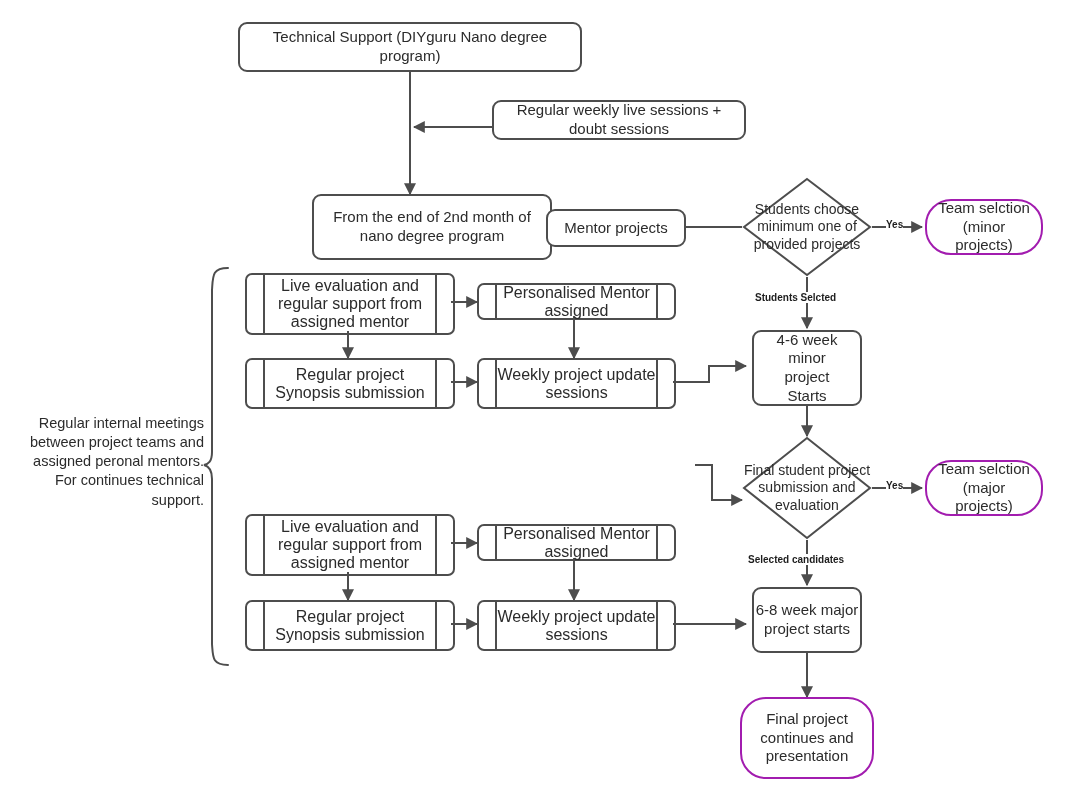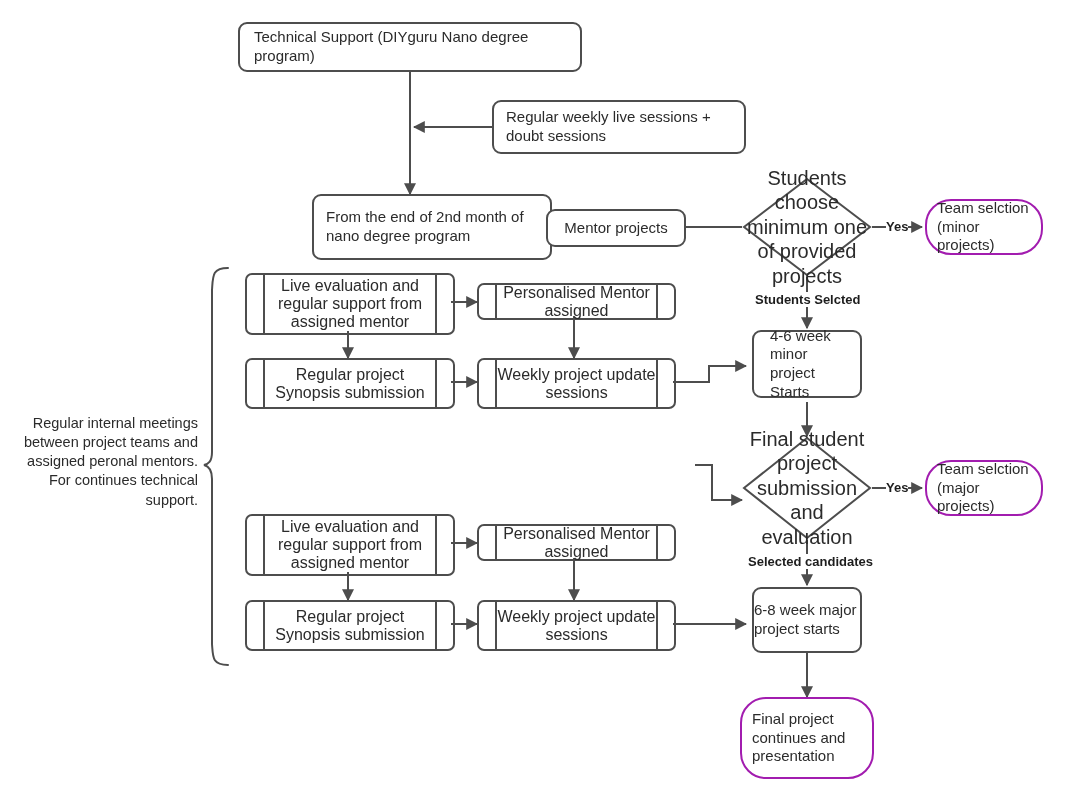--- a/index.html
+++ b/index.html
@@ -25,21 +25,21 @@
     width: 1067px;
     height: 807px;
     pointer-events: none;
   }
   .node {
     position: absolute;
     box-sizing: border-box;
     display: flex;
     align-items: center;
     justify-content: center;
-    text-align: left;
+    text-align: center;
     background: #ffffff;
     color: #2b2b2b;
     font-size: 15px;
     line-height: 1.25;
     z-index: 2;
   }
   .box {
     border: 2px solid #4d4d4d;
     border-radius: 9px;
   }
@@ -86,27 +86,27 @@
   .diamond-wrap .dtext {
     position: absolute;
     left: 0;
     top: 0;
     right: 0;
     bottom: 0;
     display: flex;
     align-items: center;
     justify-content: center;
     text-align: center;
-    font-size: 20px;
+    font-size: 14px;
     line-height: 1.22;
     color: #2b2b2b;
   }
   .edge-label {
     position: absolute;
-    font-size: 13px;
+    font-size: 10px;
     font-weight: bold;
     color: #1d1d1d;
     white-space: nowrap;
     z-index: 3;
     background: #ffffff;
   }
   .note {
     position: absolute;
     font-size: 14.5px;
     line-height: 1.32;
@@ -172,21 +172,21 @@
 
       <path d="M 228 268 C 212 268 213 276 212 290 L 212 452 C 212 462 208 464 204 465
                C 208 466 212 469 212 479 L 212 644 C 213 657 212 665 228 665" stroke-linecap="round"></path>
     </g>
   </svg>
 
   <div class="node box" style="left:238px; top:22px; width:344px; height:50px; padding:0 14px;">
     <span>Technical Support (DIYguru Nano degree program)</span>
   </div>
 
-  <div class="node box" style="left:492px; top:100px; width:254px; height:54px; padding:0 12px;">
+  <div class="node box" style="left:492px; top:100px; width:254px; height:40px; padding:0 12px;">
     <span>Regular weekly live sessions + doubt sessions</span>
   </div>
 
   <div class="node box" style="left:312px; top:194px; width:240px; height:66px; padding:0 12px;">
     <span>From the end of 2nd month of nano degree program</span>
   </div>
 
   <div class="node box" style="left:546px; top:209px; width:140px; height:38px; padding:0 10px;">
     <span>Mentor projects</span>
   </div>
@@ -219,21 +219,21 @@
     <span class="bar right"></span>
     <span class="inner-text">Regular project Synopsis submission</span>
   </div>
 
   <div class="predef" style="left:477px; top:358px; width:195px; height:47px;">
     <span class="bar left"></span>
     <span class="bar right"></span>
     <span class="inner-text">Weekly  project update sessions</span>
   </div>
 
-  <div class="node box" style="left:752px; top:330px; width:110px; height:68px; padding:0 16px;">
+  <div class="node box" style="left:752px; top:330px; width:110px; height:76px; padding:0 16px;">
     <span>4-6 week minor project Starts</span>
   </div>
 
 
   <div class="diamond-wrap" style="left:742px; top:436px; width:130px; height:104px;">
     <svg width="130" height="104" viewBox="0 0 130 104" xmlns="http://www.w3.org/2000/svg">
       <polygon points="65,2 128,52 65,102 2,52" fill="#ffffff" stroke="#4d4d4d" stroke-width="2"></polygon>
     </svg>
     <div class="dtext">Final student project submission and evaluation</div>
   </div>
@@ -272,15 +272,15 @@
 
   <div class="node terminator" style="left:740px; top:697px; width:134px; height:82px; padding:0 10px;">
     <span>Final project continues and presentation</span>
   </div>
 
   <div class="edge-label" style="left:886px; top:219px;">Yes</div>
   <div class="edge-label" style="left:755px; top:292px;">Students Selcted</div>
   <div class="edge-label" style="left:886px; top:480px;">Yes</div>
   <div class="edge-label" style="left:748px; top:554px;">Selected candidates</div>
 
-  <div class="note" style="left:22px; top:414px; width:176px;text-align:right;">Regular internal meetings between project teams and assigned peronal mentors. For continues technical support.</div>
+  <div class="note" style="left:28px; top:414px; width:176px;text-align:right;">Regular internal meetings between project teams and assigned peronal mentors. For continues technical support.</div>
 
 </div>
 
 </body></html>

